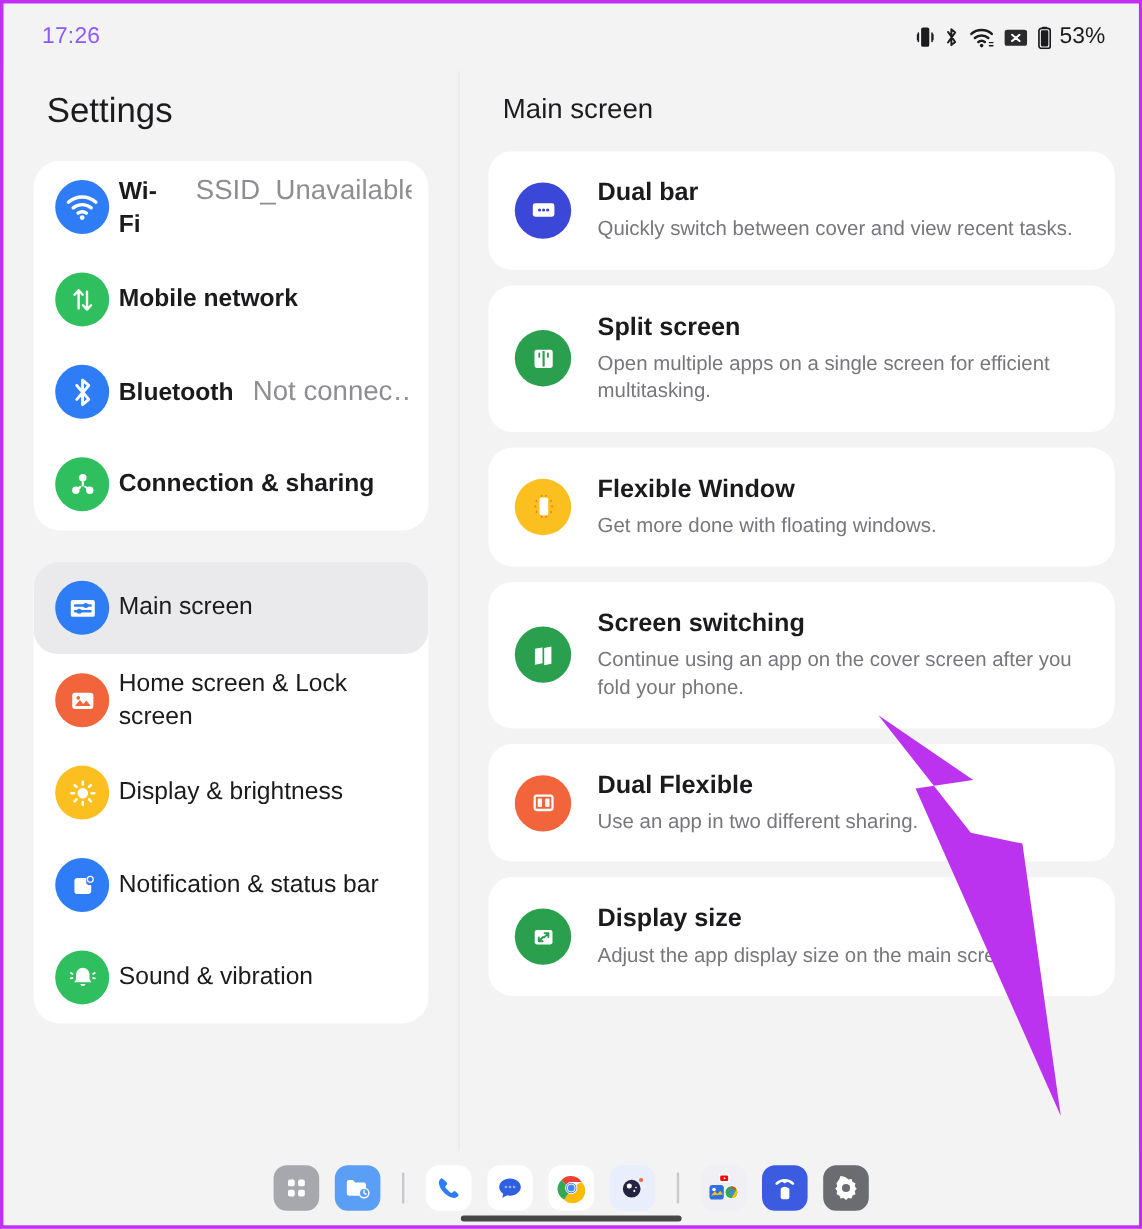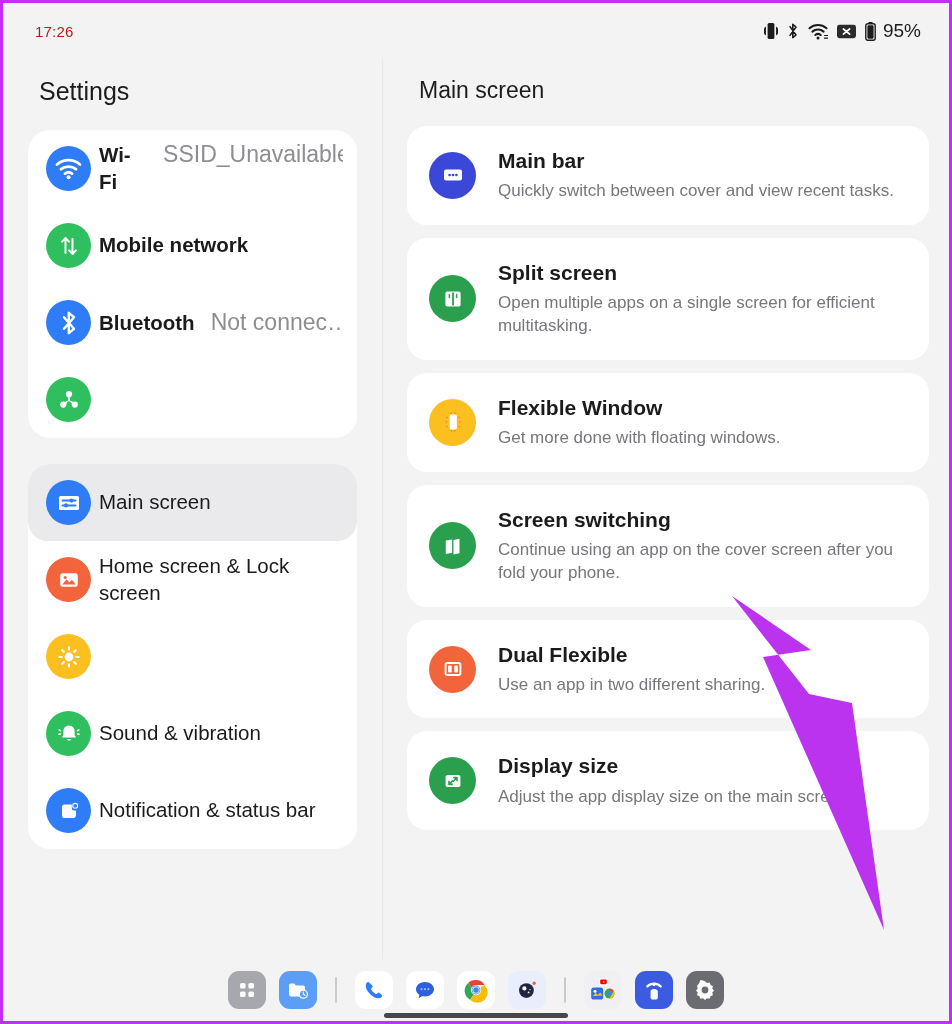--- a/index.html
+++ b/index.html
@@ -8,31 +8,31 @@
     font-family:"Liberation Sans", sans-serif;
     background:#f3f3f4;
     border:3px solid #c22ef5;
     overflow:hidden;
     position:relative;
   }
   .screen { position:absolute; inset:0; display:flex; flex-direction:column; background:#f3f3f4; }
 
   
   .statusbar { height:56px; display:flex; align-items:center; padding:0 28px 0 32px; flex:none; }
-  .clock { font-size:15px; color:#b91c1c; letter-spacing:.2px; }
+  .clock { font-size:19px; color:#8b5cf6; letter-spacing:.2px; }
   .status-icons { margin-left:auto; display:flex; align-items:center; gap:9px; }
   .status-icons svg { display:block; }
   .batt-pct { font-size:19px; color:#1c1c1e; margin-left:-2px; }
 
   
   .panes { flex:1; display:flex; min-height:0; }
 
   
   .left { width:380px; flex:none; display:flex; flex-direction:column; border-right:1px solid #e8e8ea; background:#f3f3f4; }
-  .left-title { font-size:25px; color:#1c1c1e; padding:18px 0 24px 36px; flex:none; }
+  .left-title { font-size:29px; color:#1c1c1e; padding:18px 0 24px 36px; flex:none; }
   .left-scroll { flex:1; overflow:hidden; padding:0 25px 0 25px; }
 
   .card { background:#ffffff; border-radius:22px; overflow:hidden; }
   .card + .card { margin-top:26px; }
 
   .srow { display:flex; align-items:center; min-height:77px; padding:9px 14px 9px 18px; gap:8px; }
   .srow.sel { background:#eaeaec; border-radius:20px; }
   .sicon { width:45px; height:45px; border-radius:50%; flex:none; display:flex; align-items:center; justify-content:center; }
   .sicon svg { display:block; }
   .slabel { font-size:20.5px; color:#1b1b1d; font-weight:bold; line-height:1.3; }
@@ -96,21 +96,21 @@
             <path d="M6.4 5l6.2 5.2M12.6 5l-6.2 5.2" stroke="#fff" stroke-width="1.7" stroke-linecap="round"></path>
           </svg>
       </span>
       <span>
         <svg width="11" height="19" viewBox="0 0 11 19">
             <rect x="3.3" y="0" width="4.4" height="1.7" rx="0.7" fill="#1c1c1e"></rect>
             <rect x="0.8" y="1.7" width="9.4" height="16.6" rx="2" fill="none" stroke="#1c1c1e" stroke-width="1.4"></rect>
             <rect x="2.4" y="3.3" width="6.2" height="13.4" rx="1.1" fill="#1c1c1e"></rect>
           </svg>
       </span>
-      <span class="batt-pct">95%</span>
+      <span class="batt-pct">53%</span>
     </div>
   </div>
 
   <div class="panes">
 
     <div class="left">
       <div class="left-title">Settings</div>
       <div class="left-scroll">
 
         <div class="card">
@@ -157,20 +157,24 @@
 
           <div class="srow">
             <span class="sicon" style="background:#2fbf5e">
               <svg width="26" height="26" viewBox="0 0 26 26">
                   <circle cx="13" cy="7.2" r="3.1" fill="#fff"></circle>
                   <circle cx="7.2" cy="17.6" r="3.1" fill="#fff"></circle>
                   <circle cx="18.8" cy="17.6" r="3.1" fill="#fff"></circle>
                   <path d="M13 10.5v3.2M10.3 15.9l-0.1 0M11 14.6l-2.2 1.6M15 14.6l2.2 1.6" stroke="#fff" stroke-width="1.7" fill="none" stroke-linecap="round"></path>
                 </svg>
             </span>
+            <div class="stext">
+              <span class="slabel">Connection &amp; sharing</span>
+              <span class="svalue"></span>
+            </div>
           </div>
 
         </div>
 
         <div class="card">
 
           <div class="srow sel">
             <span class="sicon" style="background:#2f7df6">
               <svg width="28" height="28" viewBox="0 0 28 28">
                   <rect x="4" y="7" width="20" height="14" rx="1.6" fill="#fff"></rect>
@@ -200,45 +204,48 @@
 
           <div class="srow">
             <span class="sicon" style="background:#fcbf20">
               <svg width="26" height="26" viewBox="0 0 26 26">
                   <circle cx="13" cy="13" r="4.4" fill="#fff"></circle>
                   <g stroke="#fff" stroke-width="2.1" stroke-linecap="round">
                     <path d="M13 3.4v2.3M13 20.3v2.3M3.4 13h2.3M20.3 13h2.3M6.2 6.2l1.6 1.6M18.2 18.2l1.6 1.6M19.8 6.2l-1.6 1.6M7.8 18.2l-1.6 1.6"></path>
                   </g>
                 </svg>
             </span>
+            <div class="stext">
+              <span class="slabel reg">Display &amp; brightness</span>
+            </div>
+          </div>
+
+          <div class="srow">
+            <span class="sicon" style="background:#2f7df6">
+              <svg width="26" height="26" viewBox="0 0 26 26">
+                  <path d="M6 9.2a2.6 2.6 0 0 1 2.6-2.6h7.2v3.8a2 2 0 0 0 2 2H20v5.4A2.6 2.6 0 0 1 17.4 20H8.6A2.6 2.6 0 0 1 6 17.4z" fill="#fff"></path>
+                  <circle cx="19.2" cy="7.8" r="3" fill="#fff"></circle>
+                  <circle cx="19.2" cy="7.8" r="1.9" fill="#2f7df6"></circle>
+                </svg>
+            </span>
+            <div class="stext">
+              <span class="slabel reg">Notification &amp; status bar</span>
+            </div>
           </div>
 
           <div class="srow">
             <span class="sicon" style="background:#2fbf5e">
               <svg width="26" height="26" viewBox="0 0 26 26">
                   <path d="M13 4.4a5.6 5.6 0 0 0-5.6 5.6v4l-1.6 2.6h14.4L18.6 14v-4A5.6 5.6 0 0 0 13 4.4z" fill="#fff"></path>
                   <path d="M10.8 18.1a2.3 2.3 0 0 0 4.4 0z" fill="#fff"></path>
                   <path d="M4.4 9.6l-1.3-.8M4.4 13l-1.4.3M21.6 9.6l1.3-.8M21.6 13l1.4.3" stroke="#fff" stroke-width="1.5" stroke-linecap="round"></path>
                 </svg>
             </span>
             <div class="stext">
               <span class="slabel reg">Sound &amp; vibration</span>
-            </div>
-          </div>
-
-          <div class="srow">
-            <span class="sicon" style="background:#2f7df6">
-              <svg width="26" height="26" viewBox="0 0 26 26">
-                  <path d="M6 9.2a2.6 2.6 0 0 1 2.6-2.6h7.2v3.8a2 2 0 0 0 2 2H20v5.4A2.6 2.6 0 0 1 17.4 20H8.6A2.6 2.6 0 0 1 6 17.4z" fill="#fff"></path>
-                  <circle cx="19.2" cy="7.8" r="3" fill="#fff"></circle>
-                  <circle cx="19.2" cy="7.8" r="1.9" fill="#2f7df6"></circle>
-                </svg>
-            </span>
-            <div class="stext">
-              <span class="slabel reg">Notification &amp; status bar</span>
             </div>
           </div>
 
         </div>
 
       </div>
     </div>
 
     <div class="right">
       <div class="right-title">Main screen</div>
@@ -247,21 +254,21 @@
         <div class="mcard">
           <span class="micon" style="background:#3b47d6">
             <svg width="28" height="28" viewBox="0 0 28 28">
                 <rect x="5" y="8.4" width="18" height="11.2" rx="2" fill="#fff"></rect>
                 <circle cx="10.6" cy="14" r="1.35" fill="#3b47d6"></circle>
                 <circle cx="14" cy="14" r="1.35" fill="#3b47d6"></circle>
                 <circle cx="17.4" cy="14" r="1.35" fill="#3b47d6"></circle>
               </svg>
           </span>
           <div class="mtext">
-            <div class="mtitle">Main bar</div>
+            <div class="mtitle">Dual bar</div>
             <div class="mdesc">Quickly switch between cover and view recent tasks.</div>
           </div>
         </div>
 
         <div class="mcard">
           <span class="micon" style="background:#2aa04f">
             <svg width="28" height="28" viewBox="0 0 28 28">
                 <rect x="6.4" y="6.4" width="15.2" height="15.2" rx="2" fill="#fff"></rect>
                 <path d="M14 7.6v12.8" stroke="#2aa04f" stroke-width="1.8"></path>
                 <path d="M10.4 9.4v3M17.6 9.4v3" stroke="#2aa04f" stroke-width="1.5" stroke-linecap="round"></path>

